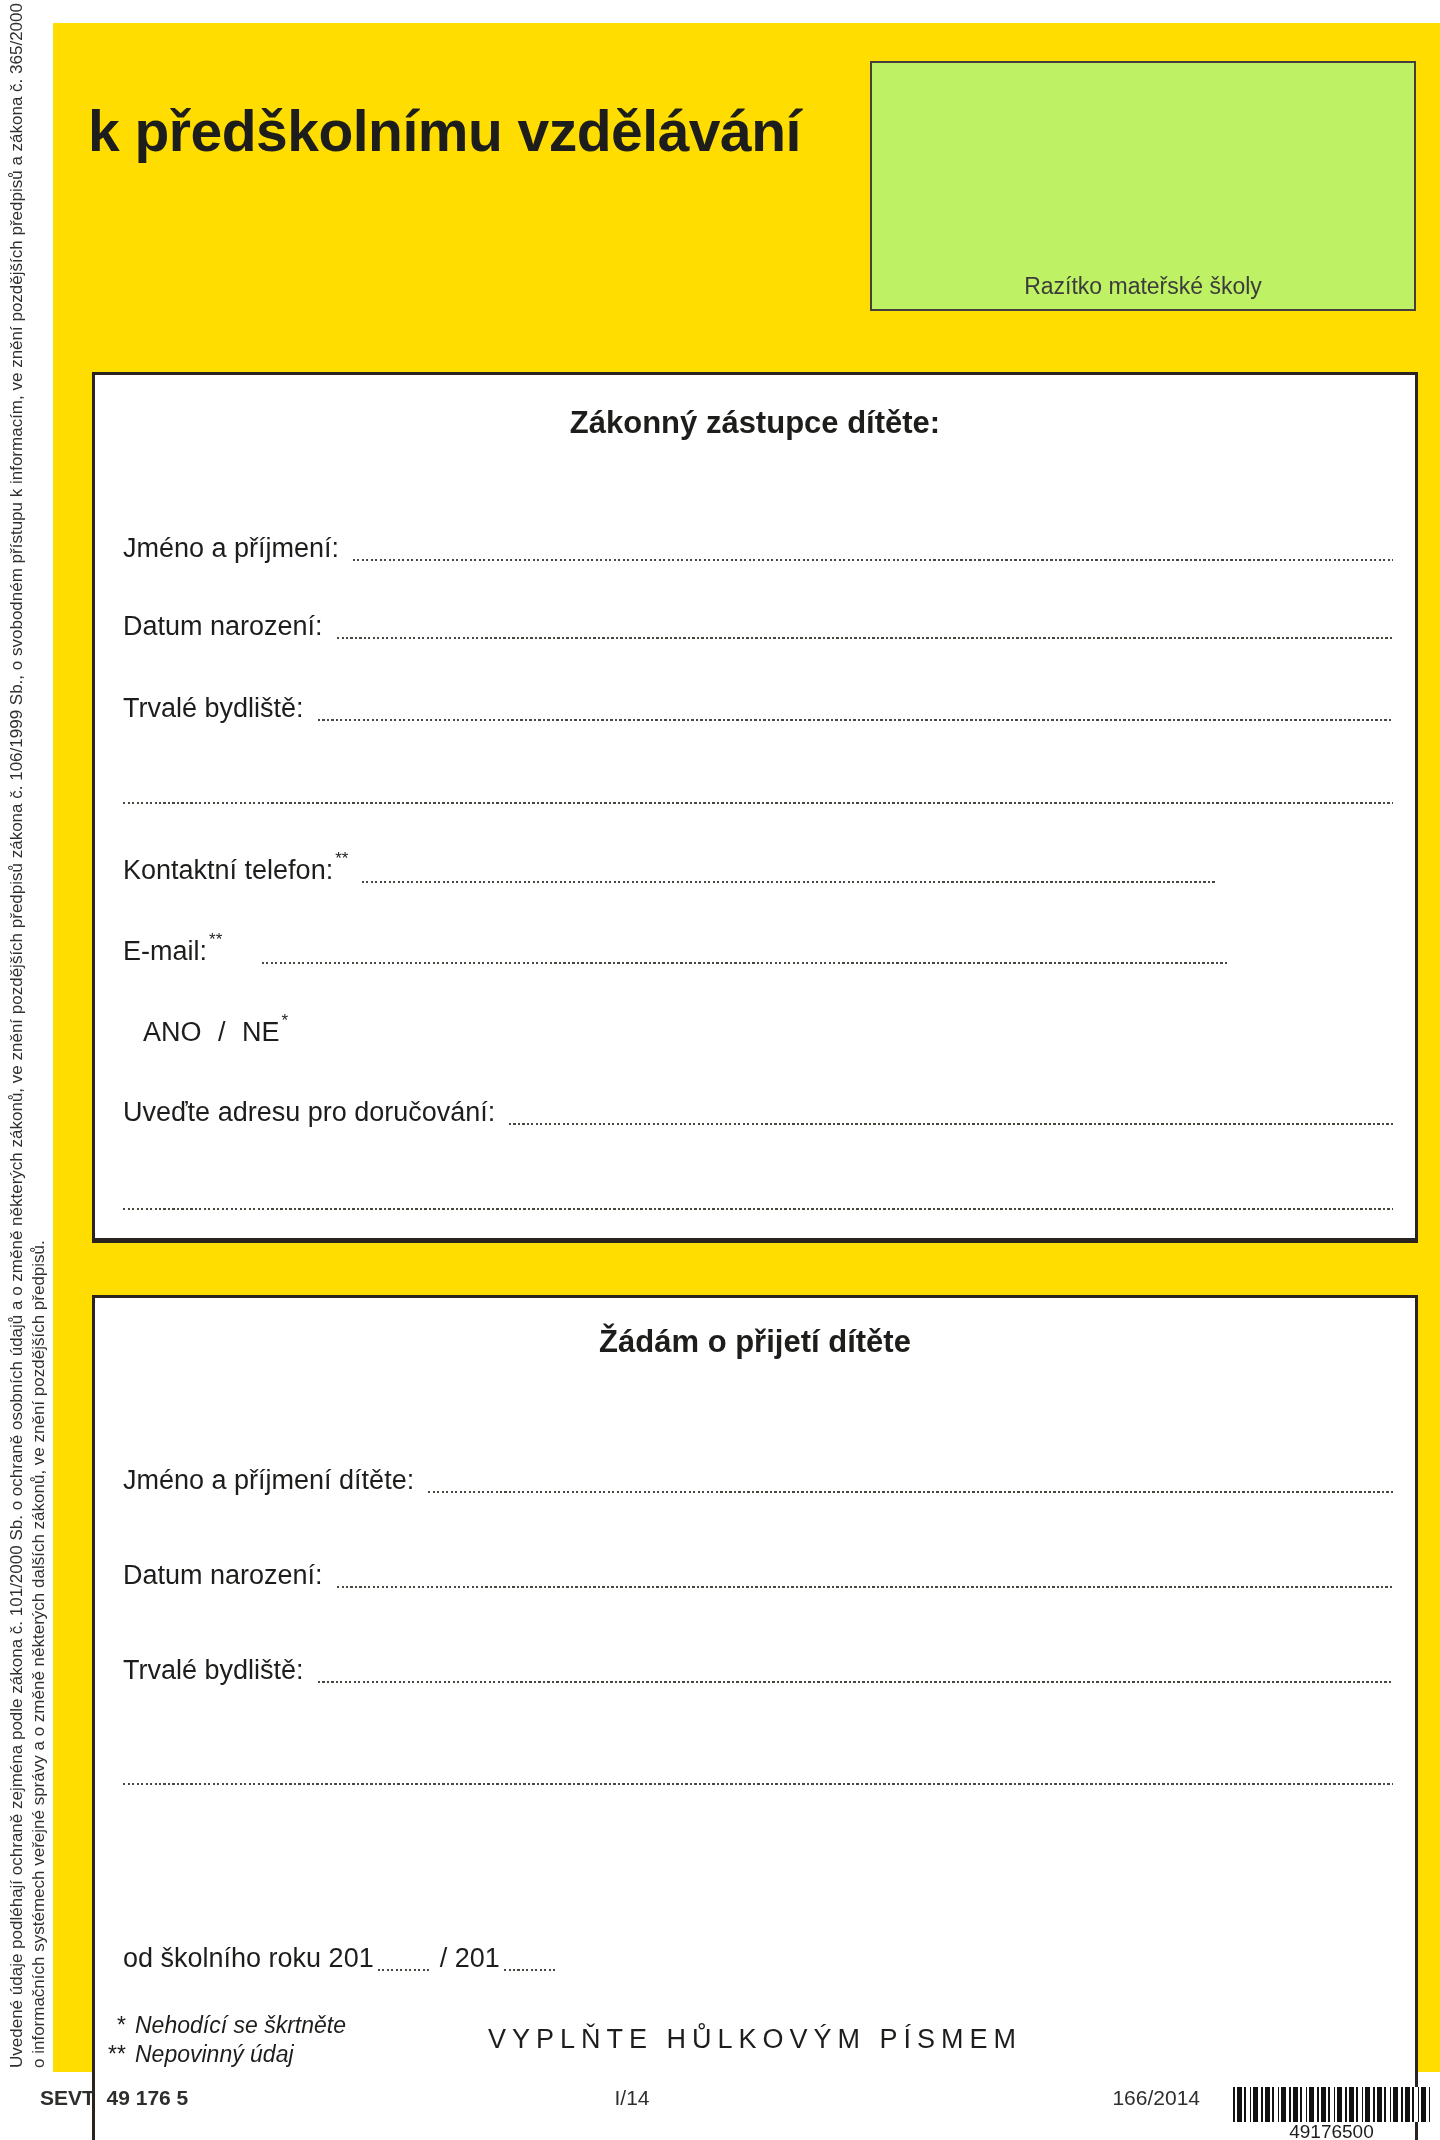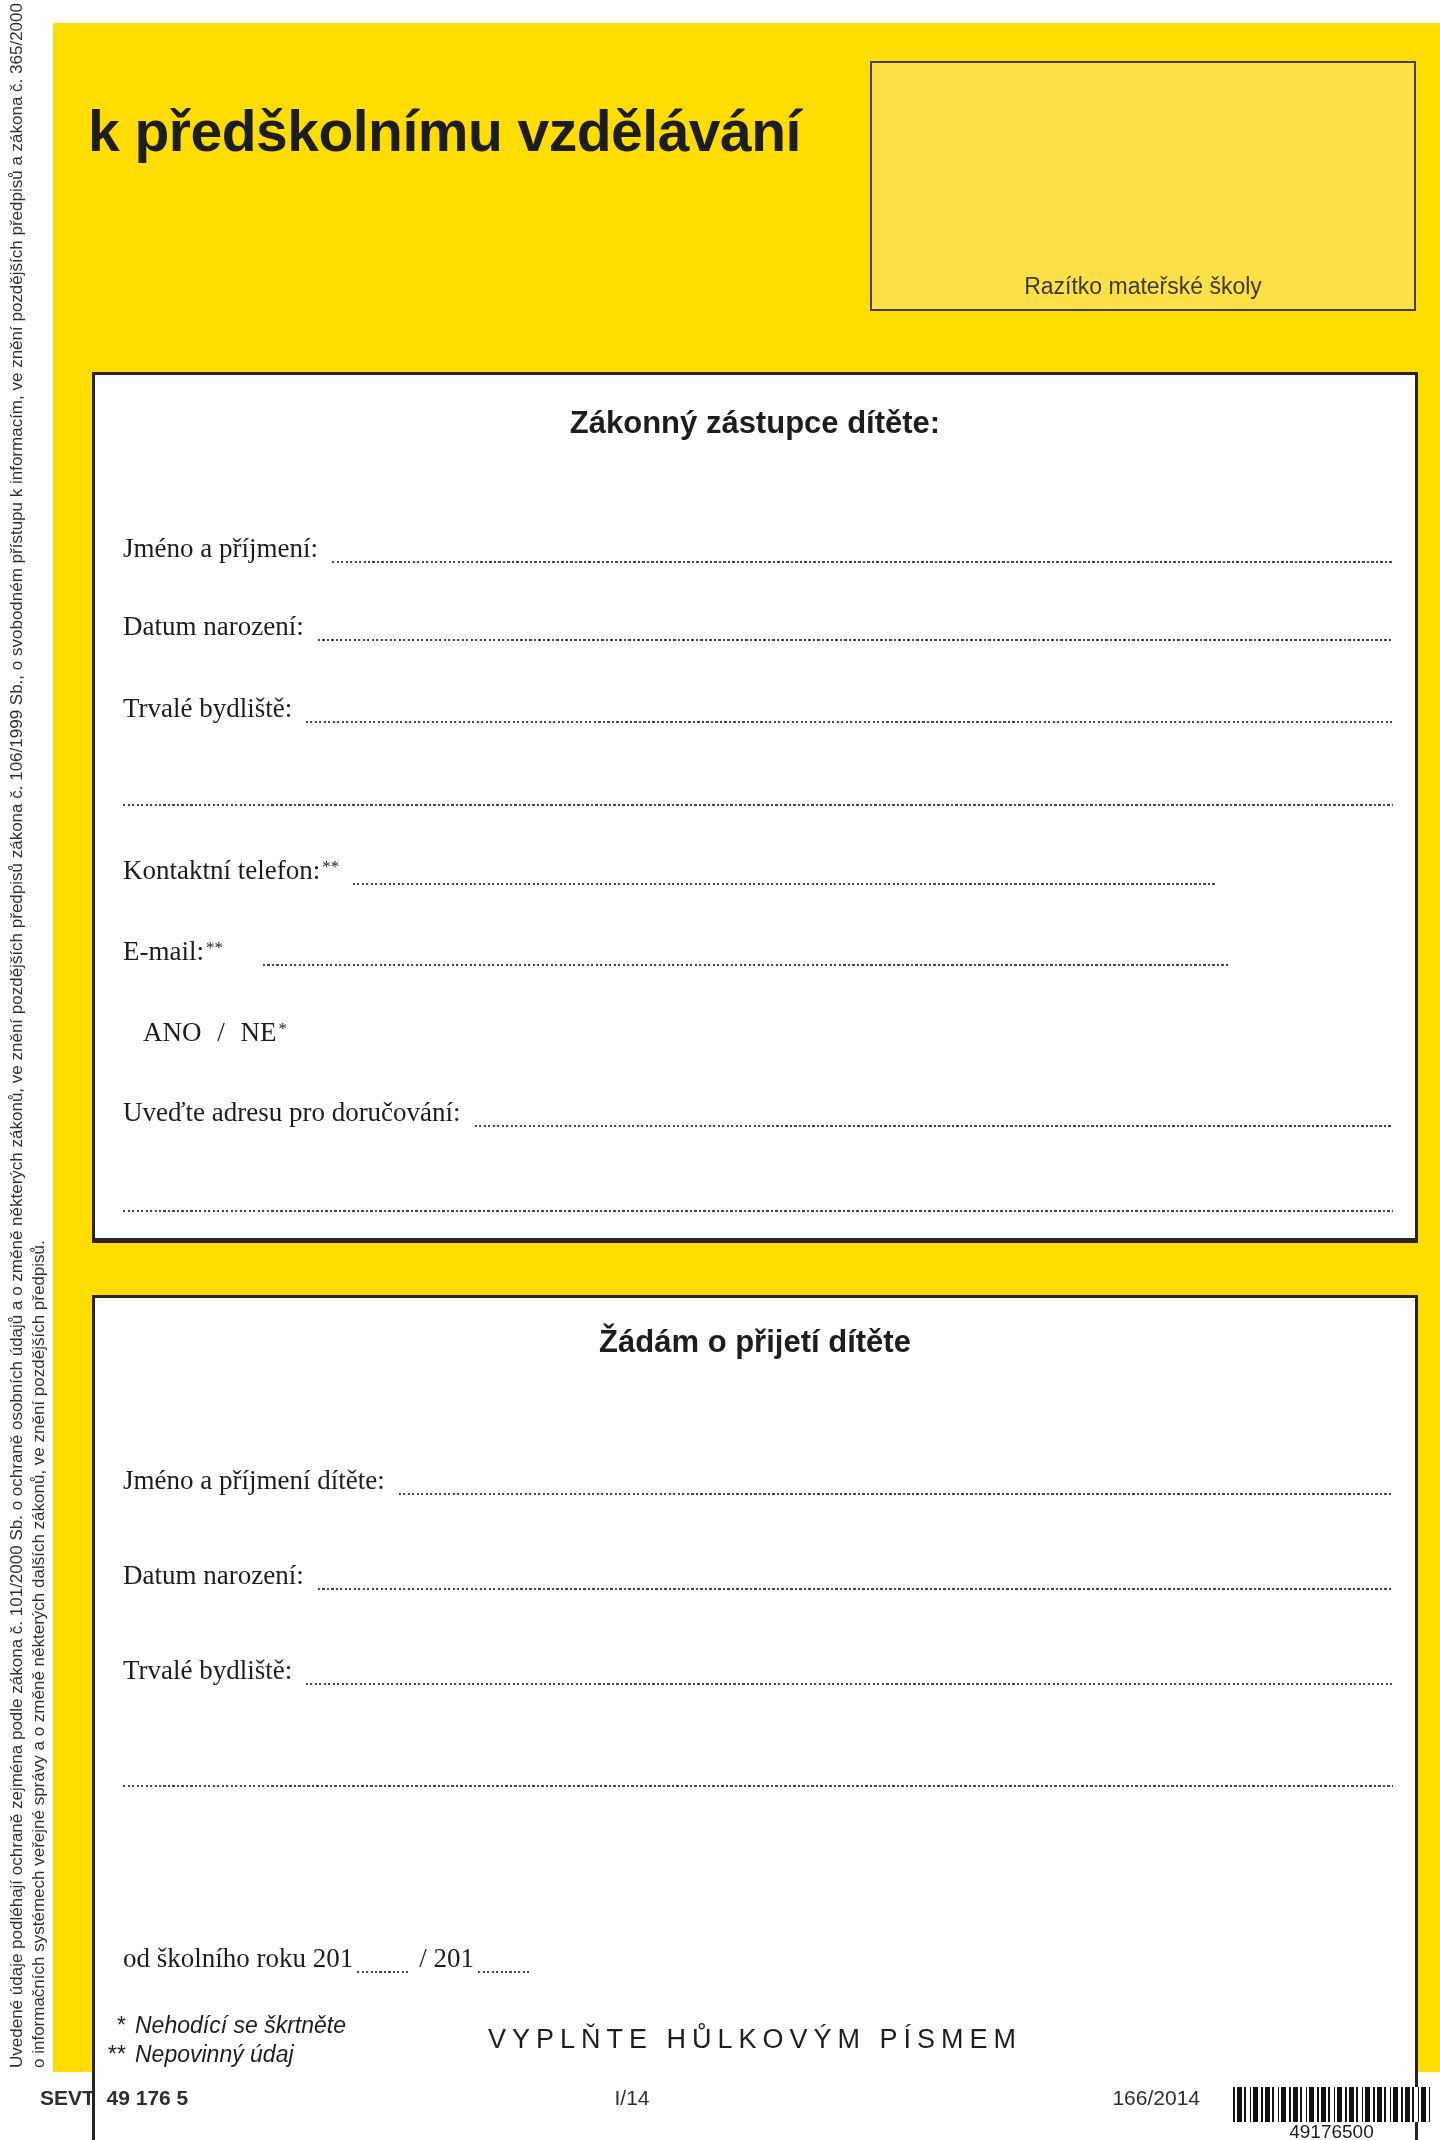--- a/index.html
+++ b/index.html
@@ -46,21 +46,21 @@
     font-weight: bold;
     letter-spacing: -0.5px;
     color: #1D1D1B;
   }
 
   
   .stamp-box {
     position: absolute;
     left: 870px; top: 61px;
     width: 546px; height: 250px;
-    background: #fde047;
+    background: #bef264;
     border: 2px solid #44403B;
     box-sizing: border-box;
     display: flex;
     align-items: flex-end;
     justify-content: center;
   }
   .stamp-box .stamp-label {
     font-size: 23px;
     color: #3C3C3B;
     padding-bottom: 9px;
@@ -88,22 +88,21 @@
     color: #1D1D1B;
   }
   #box1 .box-heading { top: 30px; }
   #box2 .box-heading { top: 26px; }
 
   .row {
     position: absolute;
     left: 28px; right: 22px;
     height: 34px;
     display: flex;
-    align-items: flex-end;
-    font-family: Liberation Serif, serif;
+    align-items: center;
   }
   .lbl {
     font-size: 27px;
     line-height: 33px;
     white-space: nowrap;
     color: #1D1D1B;
   }
   .sup {
     font-size: 17px;
     line-height: 17px;

